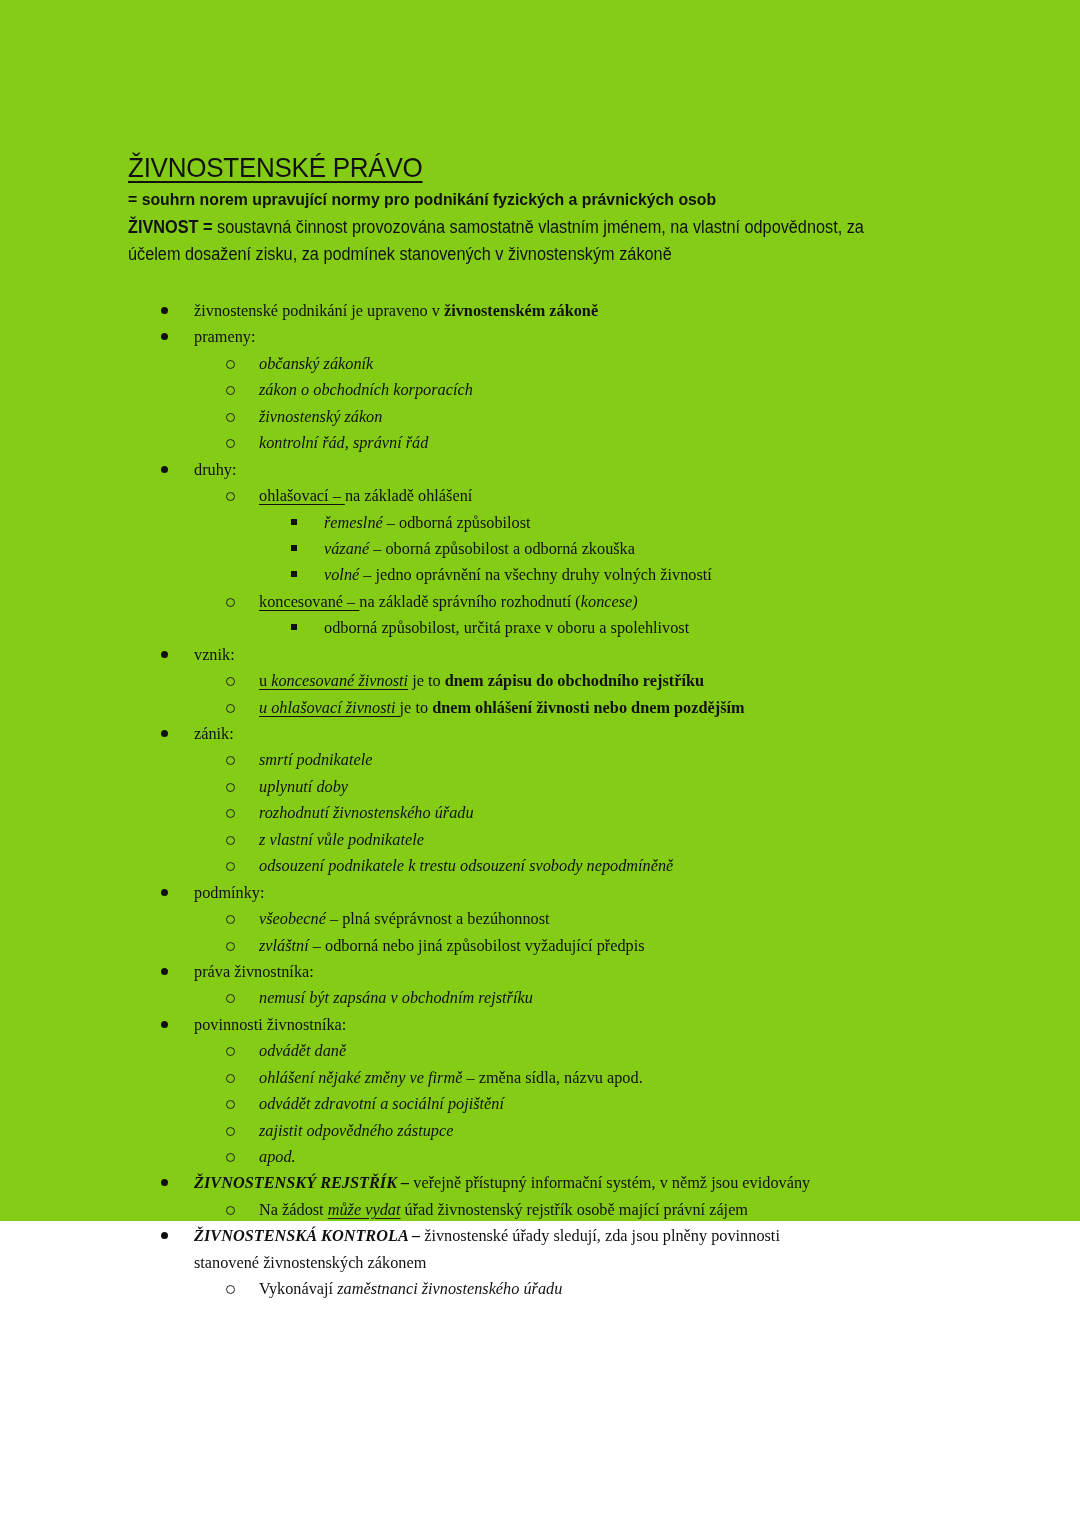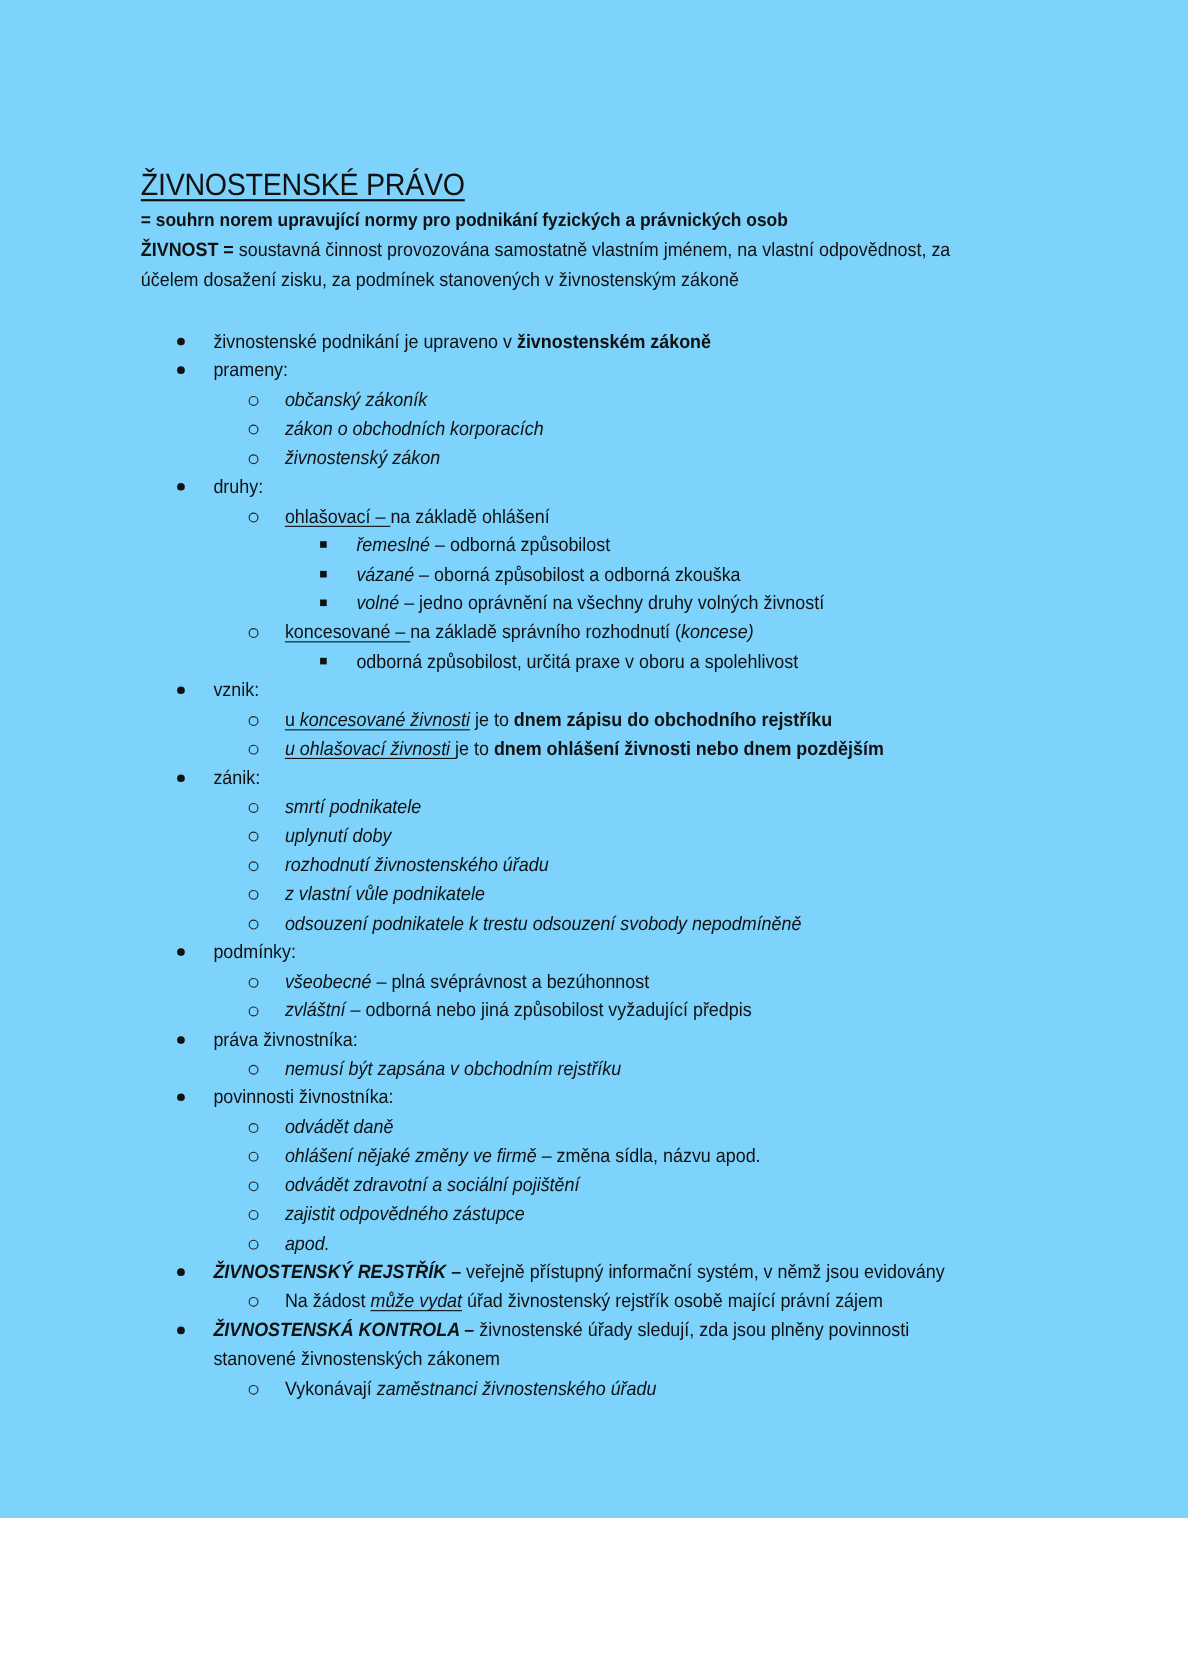--- a/index.html
+++ b/index.html
@@ -12,22 +12,22 @@
       height: 1527px;
       position: relative;
       overflow: hidden;
       font-family: "Liberation Sans", "DejaVu Sans", sans-serif;
       color: #111111;
     }
     .page {
       position: absolute;
       left: 0; top: 0;
       width: 1080px;
-      height: 1380px;
-      background: #7dd3fc;
+      height: 1221px;
+      background: #84cc16;
     }
     .title {
       position: absolute;
       left: 128px;
       top: 152px;
       font-size: 28px;
       letter-spacing: -0.3px;
       text-decoration: underline;
       text-decoration-thickness: 2px;
       text-underline-offset: 4px;
@@ -52,20 +52,21 @@
       width: 880px;
       font-size: 17.5px;
       line-height: 26.5px;
     }
     .definition .line { display: block; white-space: nowrap; transform: scaleX(0.93); transform-origin: left center; }
     .list {
       position: absolute;
       left: 0;
       top: 297px;
       width: 1080px;
+      font-family: Liberation Serif, serif;
     }
     .row {
       position: relative;
       height: 26.45px;
       font-size: 17.5px;
       line-height: 26.45px;
       white-space: nowrap;
     }
     .row .marker {
       position: absolute;
@@ -136,20 +137,24 @@
       <span class="text i">občanský zákoník</span>
     </div>
     <div class="row l2">
       <span class="marker ring"></span>
       <span class="text i">zákon o obchodních korporacích</span>
     </div>
     <div class="row l2">
       <span class="marker ring"></span>
       <span class="text i">živnostenský zákon</span>
     </div>
+    <div class="row l2">
+      <span class="marker ring"></span>
+      <span class="text i">kontrolní řád, správní řád</span>
+    </div>
 
     <div class="row l1">
       <span class="marker dot"></span>
       <span class="text">druhy:</span>
     </div>
     <div class="row l2">
       <span class="marker ring"></span>
       <span class="text"><span class="u">ohlašovací – </span><span>na základě ohlášení</span></span>
     </div>
     <div class="row l3">

